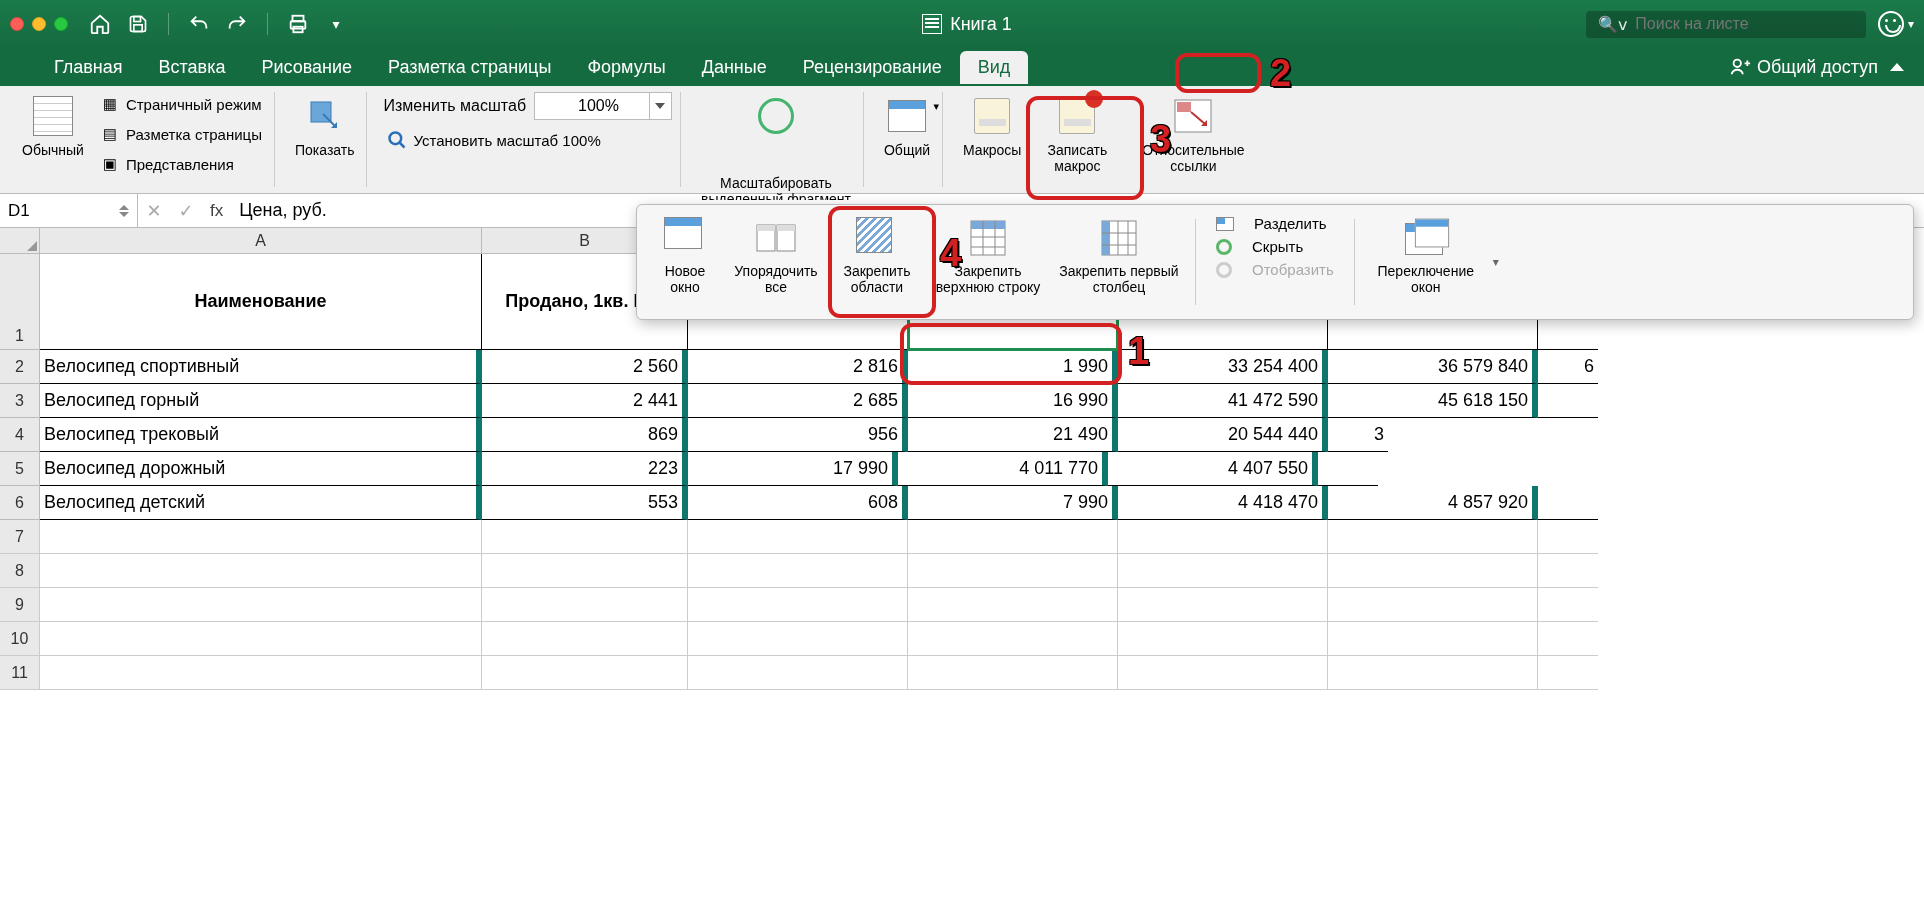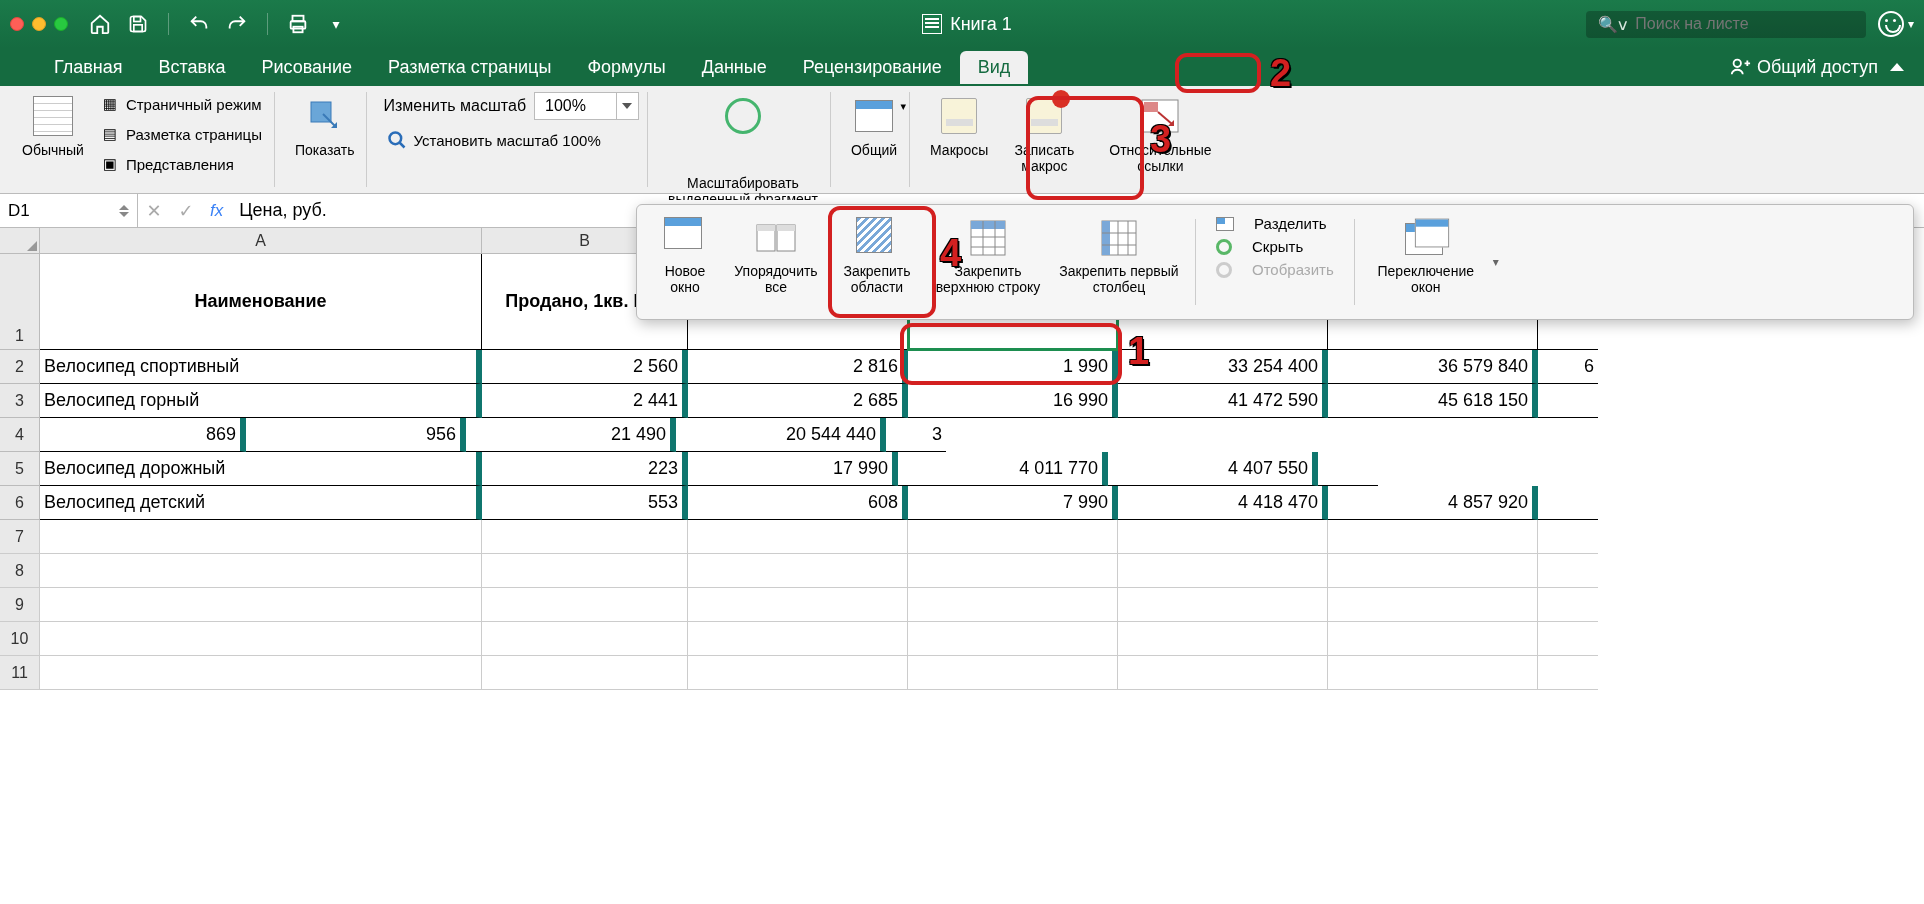--- a/index.html
+++ b/index.html
@@ -36,21 +36,21 @@
 .ribbon { background: #f0f0f0; border-bottom: 1px solid #bbb; height: 108px; display: flex; padding: 6px 10px; gap: 8px; }
 .rgroup { display: flex; gap: 8px; align-items: flex-start; padding: 0 8px; border-right: 1px solid #ccc; }
 .rgroup:last-child { border-right: none; }
 .rbtn-big { display: flex; flex-direction: column; align-items: center; gap: 4px; cursor: pointer; font-size: 14px; text-align: center; padding: 2px 4px; }
 .rbtn-big .ico { width: 44px; height: 44px; display: flex; align-items: center; justify-content: center; }
 .rbtn-small { display: flex; align-items: center; gap: 6px; cursor: pointer; font-size: 15px; padding: 2px 4px; }
 .rbtn-small .ico-s { width: 20px; height: 20px; display: flex; align-items: center; justify-content: center; }
 .vstack { display: flex; flex-direction: column; gap: 6px; justify-content: center; }
 .zoom-row { display: flex; align-items: center; gap: 8px; }
 .zoom-select { display: flex; align-items: center; border: 1px solid #bbb; background: #fff; height: 28px; }
-.zoom-select span { padding: 0 30px 0 10px; font-size: 16px; }
+.zoom-select span { padding: 0 30px 0 10px; font-size: 16px; margin-left: 33px; }
 .zoom-select .dd { width: 22px; border-left: 1px solid #bbb; height: 100%; display: flex; align-items: center; justify-content: center; }
 .dd-arrow { width: 0; height: 0; border-left: 5px solid transparent; border-right: 5px solid transparent; border-top: 6px solid #555; }
 
 
 .ico-sheet { width: 40px; height: 40px; border: 1px solid #888; background: #fff; background-image: repeating-linear-gradient(#fff, #fff 6px, #ccc 6px, #ccc 7px), repeating-linear-gradient(90deg, #fff, #fff 6px, #ccc 6px, #ccc 7px); }
 .ico-circle { width: 36px; height: 36px; border: 3px solid #45b56e; border-radius: 50%; }
 .ico-window { width: 38px; height: 32px; border: 1px solid #888; background: #fff; position: relative; }
 .ico-window::before { content: ""; position: absolute; top: 0; left: 0; right: 0; height: 8px; background: #5aa0dc; }
 .ico-freeze { width: 36px; height: 36px; background: #fff; border: 1px solid #888; background-image: linear-gradient(135deg, #7aa8d8 25%, transparent 25%, transparent 50%, #7aa8d8 50%, #7aa8d8 75%, transparent 75%); background-size: 8px 8px; }
 .ico-macro { width: 36px; height: 36px; background: #f8f3d9; border: 1px solid #aaa; border-radius: 2px; position: relative; }
@@ -58,21 +58,21 @@
 .ico-record { width: 18px; height: 18px; background: #d93025; border-radius: 50%; }
 
 
 .fbar { display: flex; align-items: center; border-bottom: 1px solid #bbb; height: 34px; background: #fff; }
 .namebox { width: 138px; border-right: 1px solid #bbb; display: flex; align-items: center; height: 100%; padding: 0 8px; font-size: 17px; }
 .namebox .nb-dd { margin-left: auto; display: flex; flex-direction: column; gap: 2px; }
 .nb-up, .nb-down { width: 0; height: 0; border-left: 5px solid transparent; border-right: 5px solid transparent; }
 .nb-up { border-bottom: 5px solid #888; }
 .nb-down { border-top: 5px solid #888; }
 .fbar-btn { width: 32px; text-align: center; color: #aaa; font-size: 18px; cursor: pointer; }
-.fx { font-style: italic; color: #3b82f6; font-size: 17px; padding: 0 8px; text-align: right; }
+.fx { color: #404040; font-size: 17px; padding: 0 8px; text-align: right; }
 .formula-input { flex: 1; padding: 0 8px; font-size: 18px; border: none; outline: none; }
 
 
 .sheet { display: flex; flex-direction: column; }
 .col-header-row, .grid-row { display: flex; }
 .corner { width: 40px; height: 26px; background: #e9e9e9; border-right: 1px solid #bbb; border-bottom: 1px solid #bbb; position: relative; }
 .corner::after { content: ""; position: absolute; right: 2px; bottom: 2px; width: 0; height: 0; border-left: 10px solid transparent; border-bottom: 10px solid #999; }
 .col-h { height: 26px; background: #e9e9e9; border-right: 1px solid #bbb; border-bottom: 1px solid #bbb; display: flex; align-items: center; justify-content: center; font-size: 16px; color: #333; cursor: pointer; }
 .row-h { width: 40px; background: #e9e9e9; border-right: 1px solid #bbb; border-bottom: 1px solid #bbb; display: flex; align-items: center; justify-content: center; font-size: 16px; color: #333; cursor: pointer; }
 .cell { border-right: 1px solid #ccc; border-bottom: 1px solid #ccc; padding: 2px 4px; font-size: 18px; display: flex; align-items: center; overflow: hidden; white-space: nowrap; }
@@ -347,20 +347,21 @@
     <div class="cell data col-A">Велосипед горный</div>
     <div class="cell data num col-B">2 441</div>
     <div class="cell data num col-C">2 685</div>
     <div class="cell data num col-D">16 990</div>
     <div class="cell data num col-E">41 472 590</div>
     <div class="cell data num col-F">45 618 150</div>
     <div class="cell data num col-G" style="border-right:none;"></div>
       </div>
       <div class="grid-row data">
     <div class="row-h">4</div>
+    <div class="cell data col-A">Велосипед трековый</div>
     <div class="cell data num col-B">869</div>
     <div class="cell data num col-C">956</div>
     <div class="cell data num col-D">21 490</div>
     <div class="cell data num col-F">20 544 440</div>
     <div class="cell data num col-G" style="border-right:none;">3</div>
       </div>
       <div class="grid-row data">
     <div class="row-h">5</div>
     <div class="cell data col-A">Велосипед дорожный</div>
     <div class="cell data num col-B">223</div>

